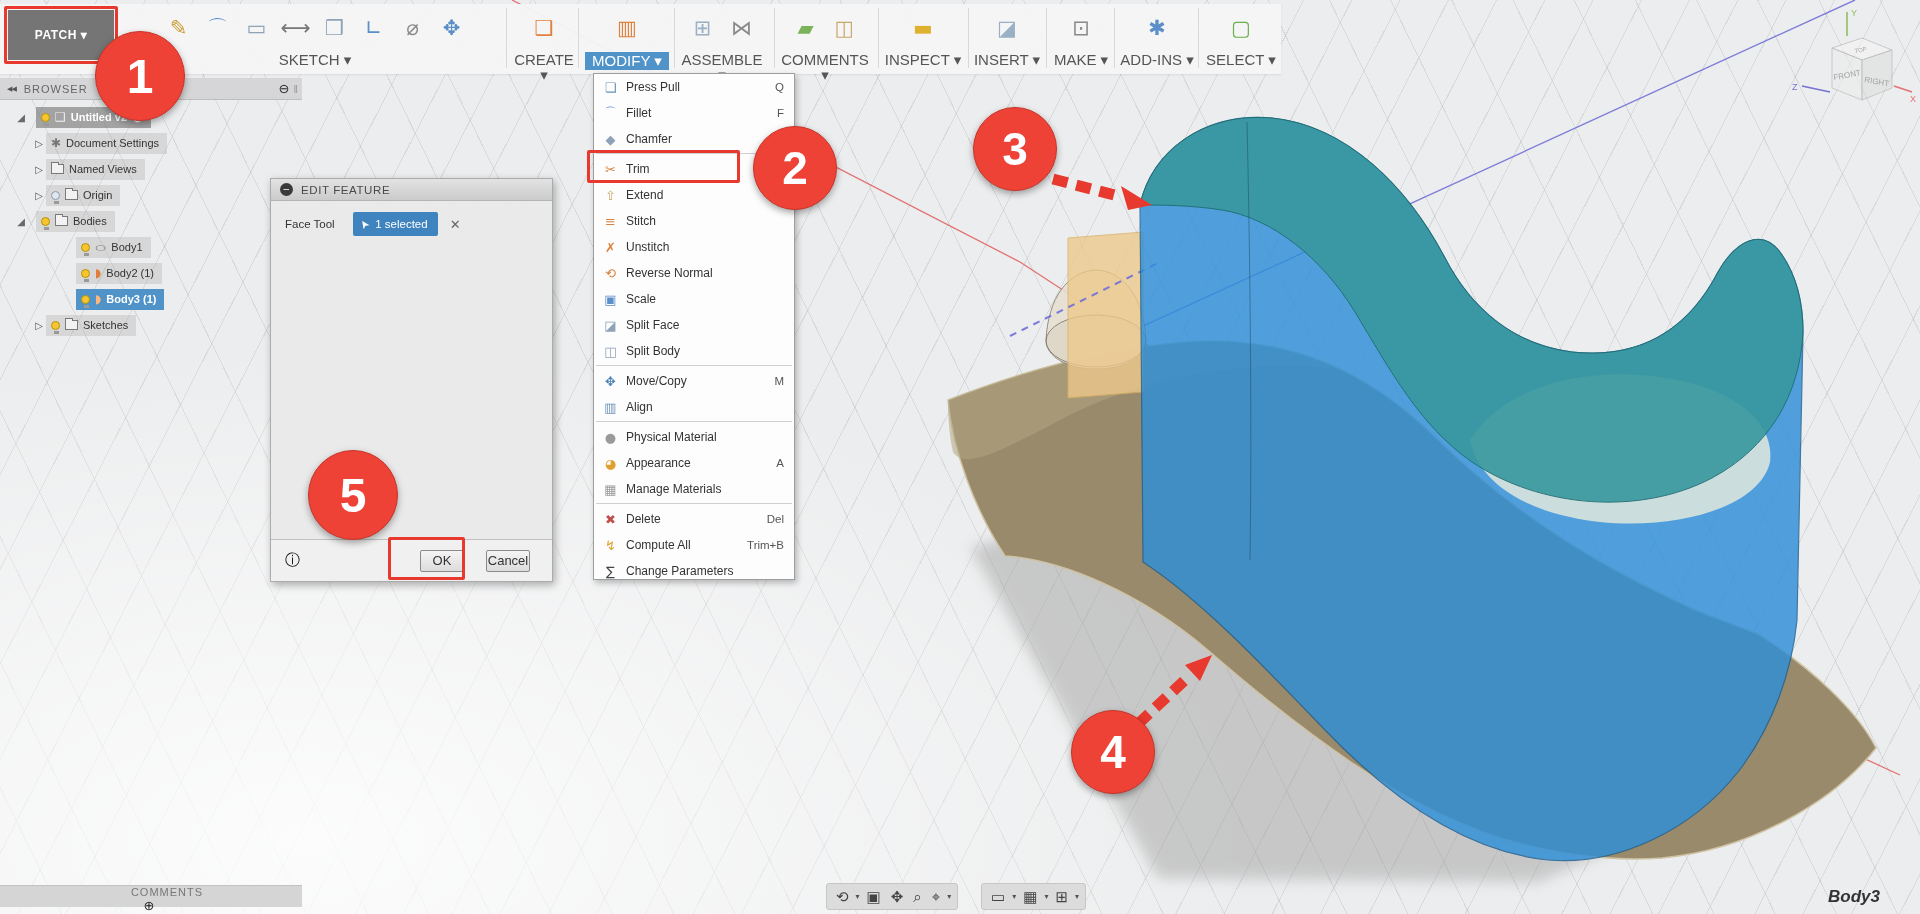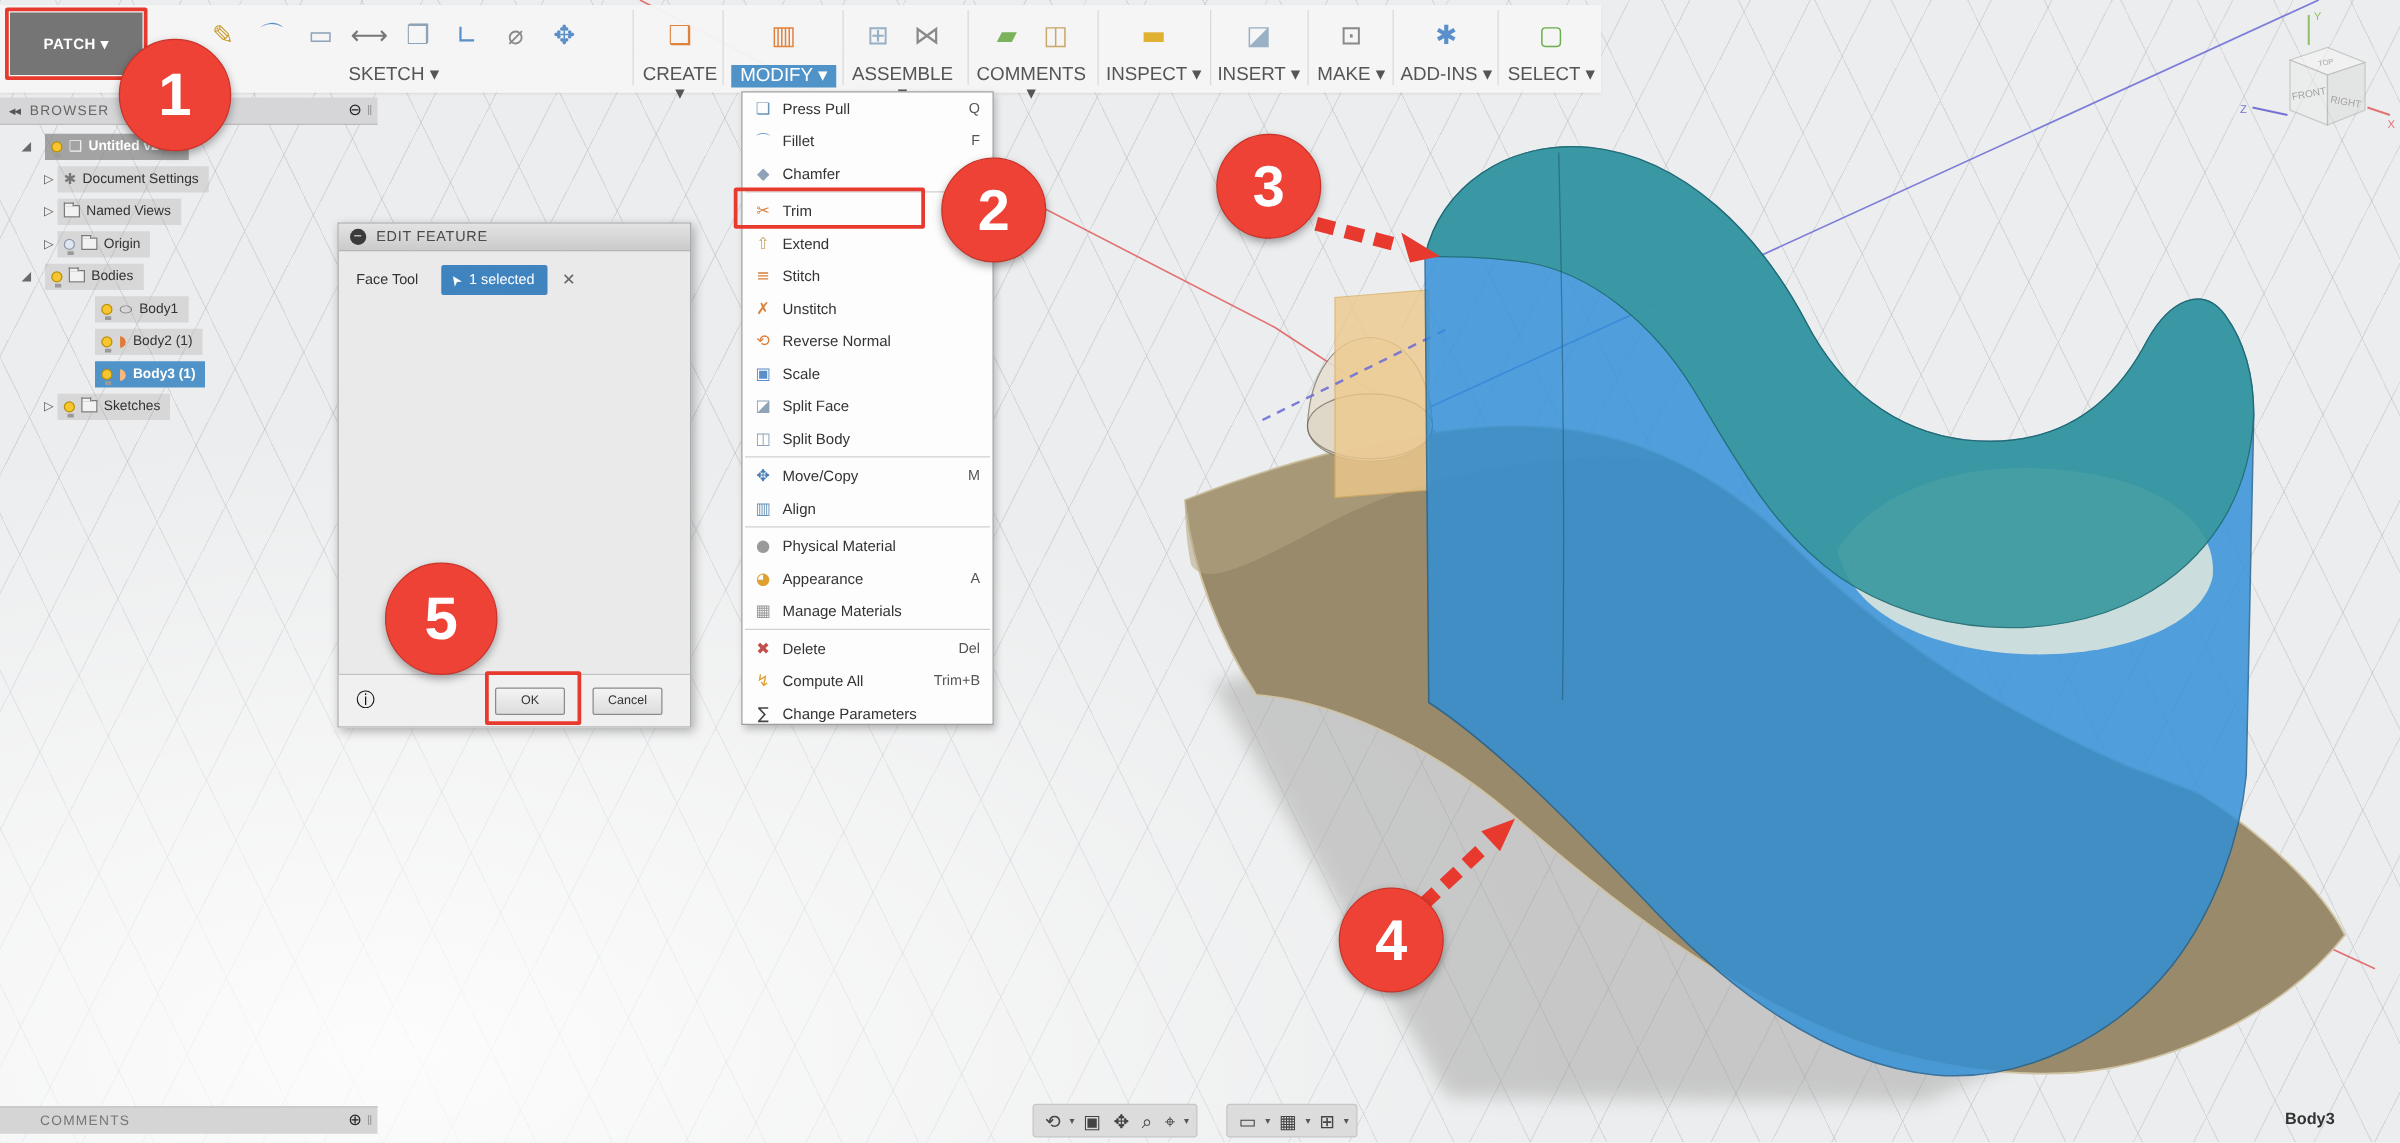--- a/index.html
+++ b/index.html
@@ -60,31 +60,31 @@
   .dlg-head { height:22px; background:linear-gradient(#e3e3e3,#cbcbcb); border-bottom:1px solid #b5b5b5; display:flex; align-items:center; font-size:11.5px; color:#4a4a4a; letter-spacing:.6px; }
   .dlg-collapse { width:13px; height:13px; border-radius:50%; background:#3a3a3a; color:#fff; font-size:10px; line-height:12px; text-align:center; margin:0 8px 0 9px; cursor:pointer; }
   .dlg-row { display:flex; align-items:center; margin:11px 12px 0 14px; font-size:11.5px; color:#333; }
   .dlg-field-label { width:68px; }
   .sel-btn { background:#3f83bf; color:#fff; border-radius:2px; height:24px; padding:0 10px 0 7px; display:flex; align-items:center; gap:6px; font-size:11.5px; cursor:pointer; }
   .cursor-gl { font-family:"DejaVu Sans",sans-serif; font-size:11px; display:inline-block; transform:rotate(-125deg); }
   .dlg-x { font-family:"DejaVu Sans",sans-serif; color:#666; font-weight:bold; font-size:13px; margin-left:12px; cursor:pointer; }
   .dlg-foot { position:absolute; left:0; bottom:0; width:100%; height:42px; border-top:1px solid #c2c2c2; background:rgba(240,240,240,.97); display:flex; align-items:center; padding:0 22px 0 14px; }
   .info-i { font-family:"DejaVu Sans",sans-serif; font-size:15px; color:#111; cursor:pointer; }
   .dlg-sp { flex:1; }
-  .btn { width:56px; height:22px; background:linear-gradient(#f4f4f4,#dcdcdc); border:1px solid #8a8a8a; border-radius:2px; font-size:10px; color:#333; display:flex; align-items:center; justify-content:center; cursor:pointer; }
+  .btn { width:44px; height:22px; background:linear-gradient(#f4f4f4,#dcdcdc); border:1px solid #8a8a8a; border-radius:2px; font-size:13px; color:#333; display:flex; align-items:center; justify-content:center; cursor:pointer; }
   .btn + .btn { margin-left:22px; }
 
   
-  .comments { position:absolute; left:0; top:885px; width:302px; height:22px; background:rgba(211,211,212,.95); border-top:1px solid #c2c2c2; z-index:4; display:flex; align-items:center; font-size:11px; color:#777; }
+  .comments { position:absolute; left:0; top:885px; width:302px; height:22px; background:rgba(211,211,212,.95); border-top:1px solid #c2c2c2; z-index:4; display:flex; align-items:center; font-size:11px; color:#777;flex-direction:column; }
   .cm-label { letter-spacing:1px; margin-left:32px; flex:1; }
   .navbar { position:absolute; top:883px; height:27px; background:rgba(219,219,220,.97); border:1px solid #c6c6c7; border-radius:3px; z-index:4; display:flex; align-items:center; padding:0 6px; gap:4px; }
   .nb1 { left:826px; } .nb2 { left:981px; }
   .nicon { font-family:"DejaVu Sans",sans-serif; font-size:15px; color:#444; padding:0 3px; cursor:pointer; }
   .ncaret { font-family:"DejaVu Sans",sans-serif; font-size:8px; color:#555; cursor:pointer; }
-  .status-body { position:absolute; left:1828px; top:887px; font-size:13px; font-weight:bold; color:#333; z-index:4; }
+  .status-body { position:absolute; left:1828px; top:887px; font-size:17px; font-weight:bold; color:#333; z-index:4;font-style:italic; }
 
   
   .anno { position:absolute; inset:0; z-index:9; pointer-events:none; }
   .redbox { position:absolute; border:3px solid #e8392e; border-radius:2px; }
   .callout { position:absolute; border-radius:50%; background:#ee4237; border:1px solid #c93327; box-shadow:0 3px 7px rgba(0,0,0,.35); color:#fff; font-weight:bold; display:flex; align-items:center; justify-content:center; }
   .co-lg { width:90px; height:90px; font-size:48px; }
   .co-md { width:84px; height:84px; font-size:46px; }
 </style>
 </head>
 <body>

